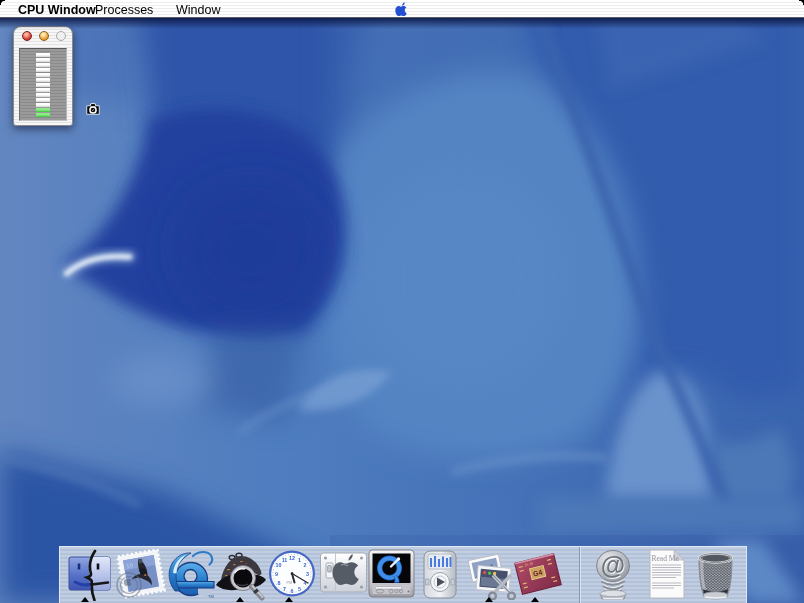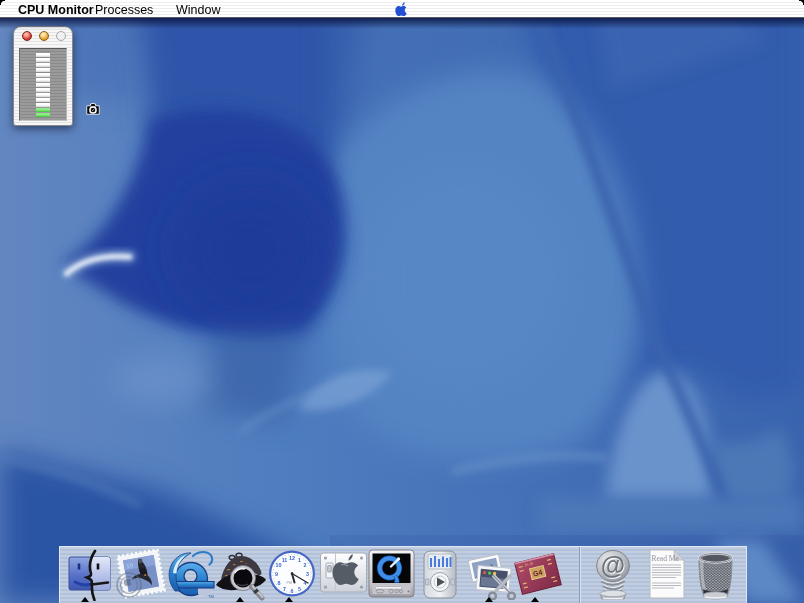--- a/index.html
+++ b/index.html
@@ -97,21 +97,21 @@
 
  <rect x="540" y="498" width="264" height="34" fill="#4f7ab9" opacity="0.85" filter="url(#b8)"></rect>
 
  <rect x="330" y="535" width="474" height="68" fill="#1e3c8c" opacity="0.12"></rect>
 
  <polygon points="715,540 762,540 804,603 748,603" fill="#5d88c6" filter="url(#b8)"></polygon>
 </svg>
 
 <div id="mshadow"></div>
 <div id="menubar">
- <span class="mi" style="left:18px;font-weight:bold;">CPU Monitor</span>
+ <span class="mi" style="left:18px;font-weight:bold;">CPU Window</span>
  <span class="mi" style="left:95px;">Processes</span>
  <span class="mi" style="left:176px;">Window</span>
  <svg style="position:absolute;left:395px;top:2px;" width="12" height="14" viewBox="0 0 12 14">
   <path d="M7.2,3.8 C7.0,2.3 8.0,0.8 9.6,0.3 C9.8,1.9 8.9,3.4 7.2,3.8 Z" fill="#2350d2"></path>
   <path d="M8.6,4.1 C9.8,4.1 10.8,4.7 11.4,5.6 C10.3,6.3 9.7,7.3 9.8,8.6 C9.9,10.1 10.8,11.1 11.8,11.5 C11.1,13.1 10.0,14.2 8.8,14.2 C7.8,14.3 7.4,13.6 6.2,13.6 C5.0,13.6 4.6,14.3 3.6,14.2 C2.2,14.2 0.7,12.0 0.4,9.6 C0.0,7.0 1.1,4.4 3.4,4.1 C4.4,4.0 5.2,4.8 5.9,4.8 C6.6,4.8 7.5,4.1 8.6,4.1 Z" fill="#2350d2"></path>
  </svg>
 </div>
 <div class="corner" id="ctl"></div>
 <div class="corner" id="ctr"></div>
 

